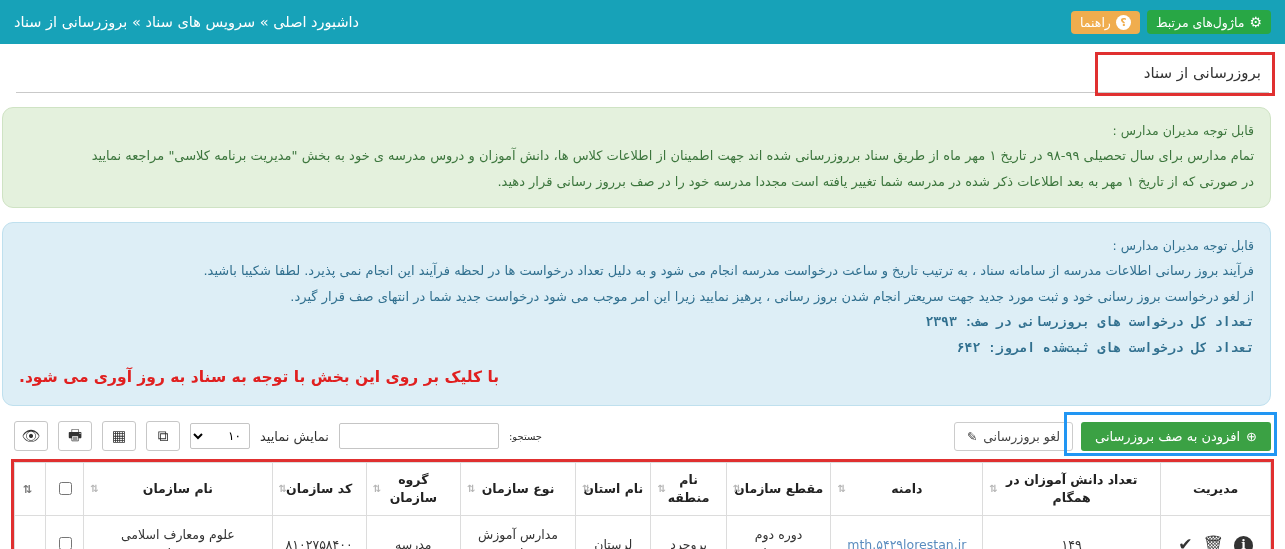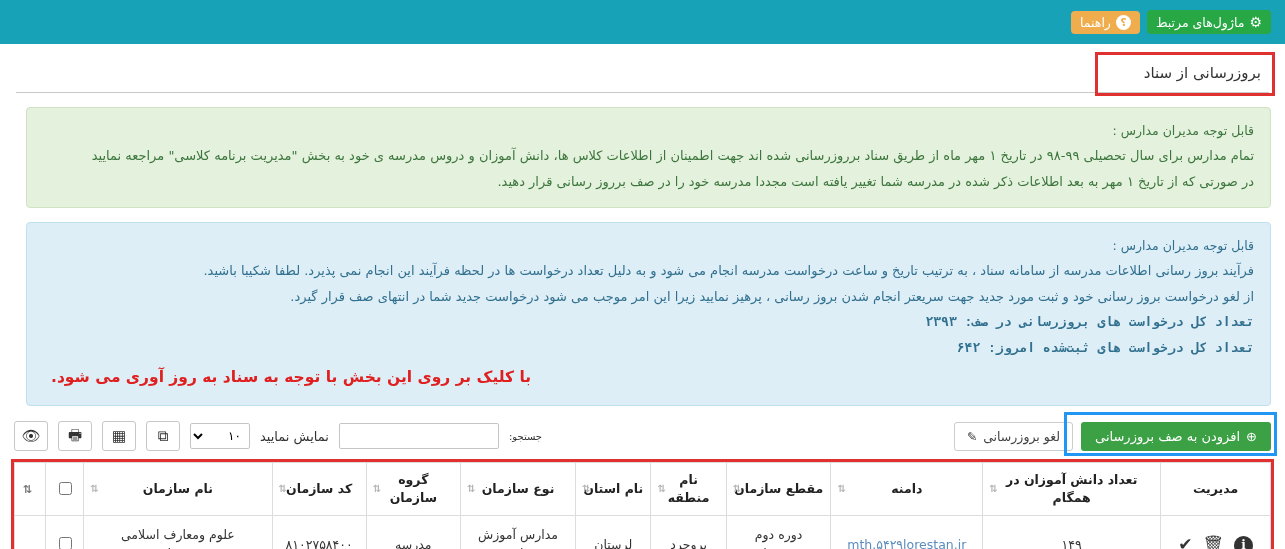--- a/index.html
+++ b/index.html
@@ -65,23 +65,23 @@
   .redbox-title {
     position: absolute;
     top: -4px; right: -4px;
     width: 180px; height: 44px;
     border: 3px solid #e03030;
     pointer-events: none;
   }
 
   
   .alert {
-    margin: 14px 14px 0 26px;
-    border-radius: 4px;
-    padding: 10px 16px 12px 24px;
+    margin: 14px 14px 0 2px;
+    border-radius: 11px;
+    padding: 10px 16px 12px 16px;
     font-size: 13px;
     line-height: 2.0;
     text-align: right;
   }
   .alert-green {
     background: #e4f1dd;
     border: 1px solid #cfe3c4;
     color: #3c763d;
   }
   .alert-blue {
@@ -237,20 +237,21 @@
     <div class="topbar-left">
       <span class="btn-pill btn-green">
         <span class="gear-ic">⚙</span>
         <span>ماژول‌های مرتبط</span>
       </span>
       <span class="btn-pill btn-orange">
         <span class="icon-q">؟</span>
         <span>راهنما</span>
       </span>
     </div>
+    <div class="breadcrumb">داشبورد اصلی » سرویس های سناد » بروزرسانی از سناد</div>
   </div>
 
   <div class="titlewrap">
     <div class="page-title">بروزرسانی از سناد</div>
     <div class="title-rule"></div>
     <div class="redbox-title"></div>
   </div>
 
   <div class="alert alert-green">
     <p class="lead">قابل توجه مدیران مدارس :</p>

